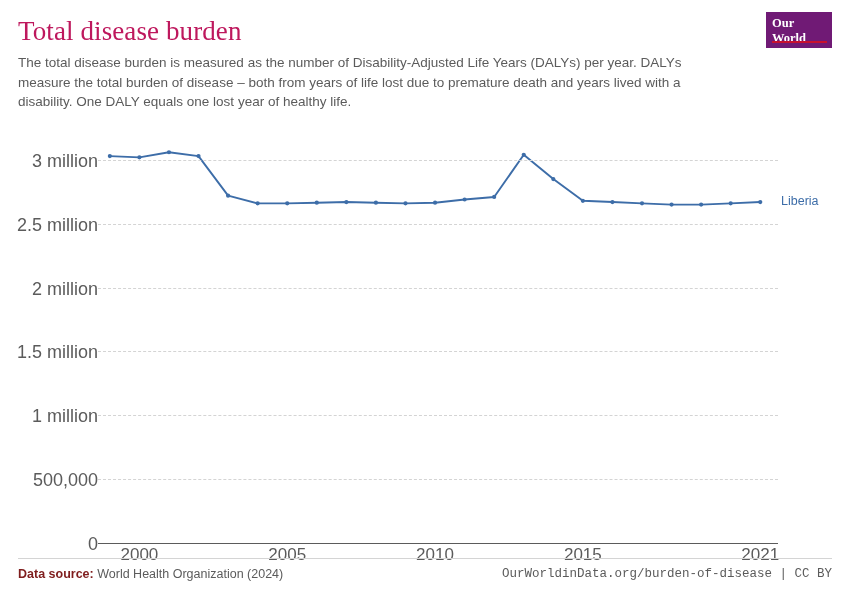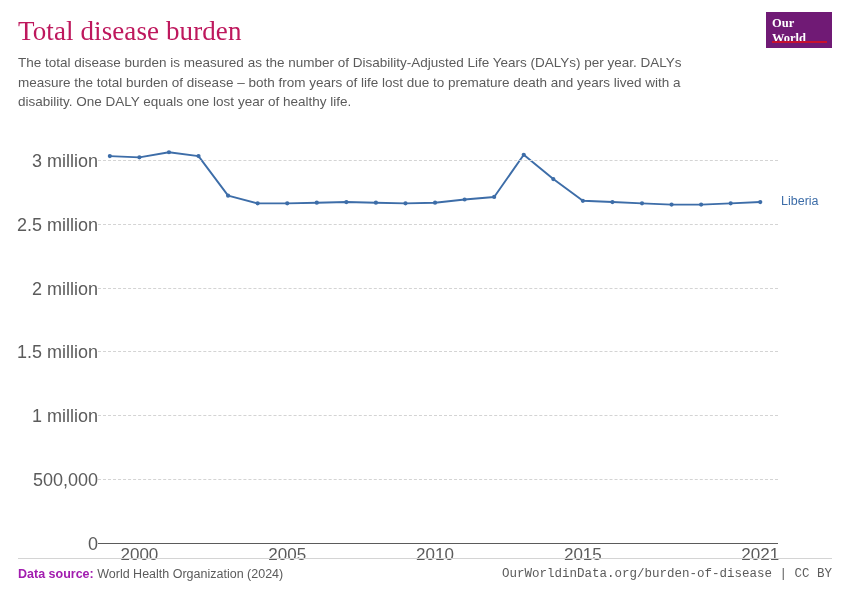--- a/index.html
+++ b/index.html
@@ -136,21 +136,21 @@
     box-sizing: border-box;
     font-size: 12.5px;
     color: #5b5b5b;
   }
   .footer-left {
     position: absolute;
     left: 0;
     top: 8px;
   }
   .footer-left b {
-    color: #a21caf;
+    color: #7f1d1d;
     font-weight: 700;
   }
   .footer-right {
     position: absolute;
     right: 0;
     top: 8px;
     font-family: Liberation Mono, monospace;
   }
 </style>
 </head>

